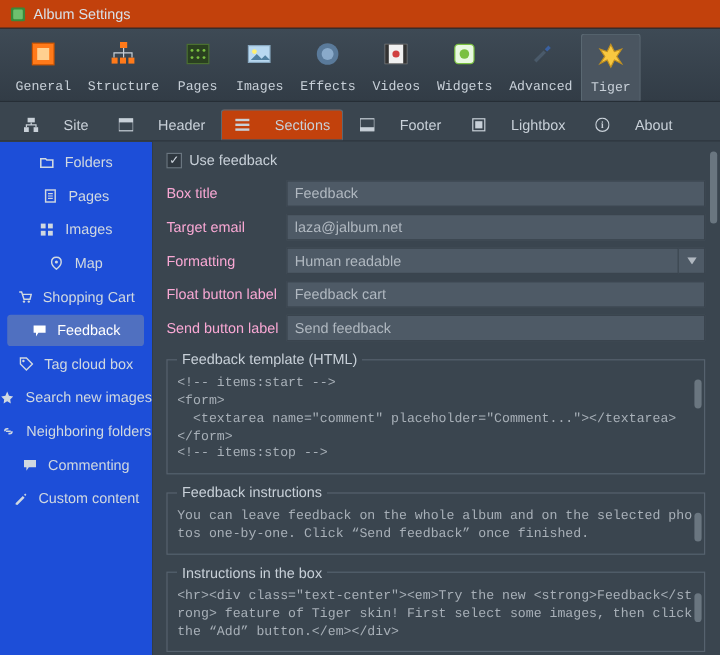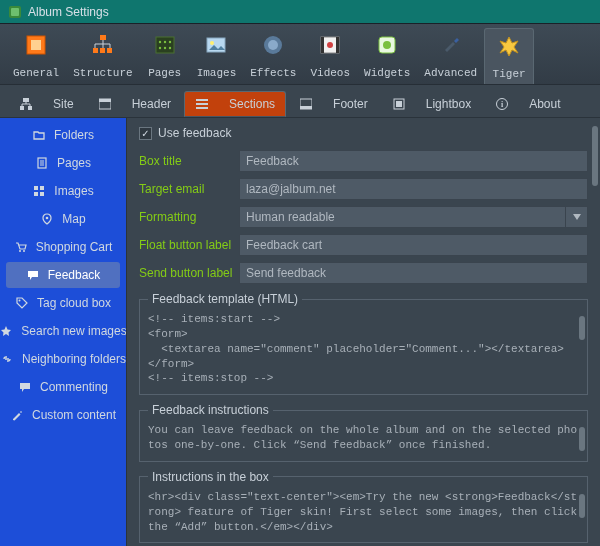--- a/index.html
+++ b/index.html
@@ -6,21 +6,21 @@
   body {
     font-family: -apple-system, "Segoe UI", Arial, sans-serif;
     background: #3a454f;
     color: #c8d0d8;
     font-size: 12px;
     width: 600px;
     height: 546px;
     overflow: hidden;
   }
   .title-bar {
-    background: #0f766e;
+    background: #c2410c;
     height: 24px;
     display: flex;
     align-items: center;
     padding: 0 8px;
     color: #d8e0e8;
     font-size: 12px;
     border-bottom: 1px solid #1a2128;
   }
   .title-bar-icon { width:14px; height:14px; margin-right:6px; display:flex; align-items:center; justify-content:center;}
   .toolbar {
@@ -127,21 +127,21 @@
     color: #d0d8e0;
   }
   .form-row {
     display: flex;
     align-items: center;
     margin-bottom: 6px;
   }
   .form-label {
     width: 100px;
     font-size: 12px;
-    color: #84cc16;
+    color: #f9a8d4;
   }
   .text-input, .select-input {
     flex: 1;
     background: #4e5a66;
     border: 1px solid #3a444e;
     color: #b0b8c0;
     padding: 3px 6px;
     font-size: 12px;
     height: 22px;
   }

